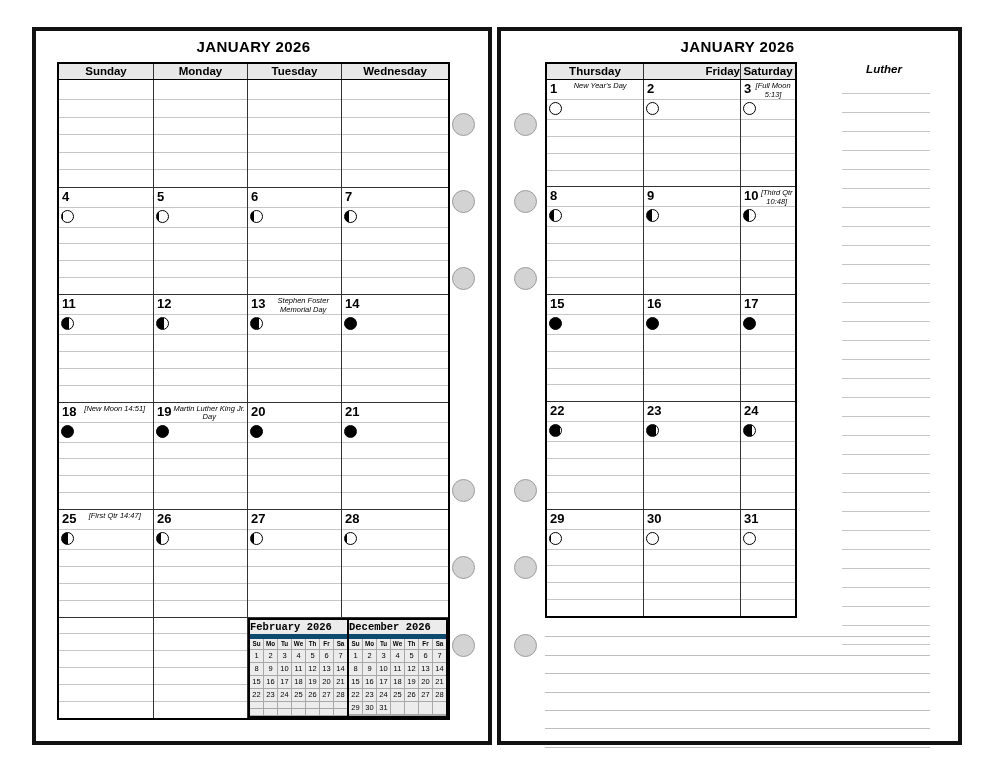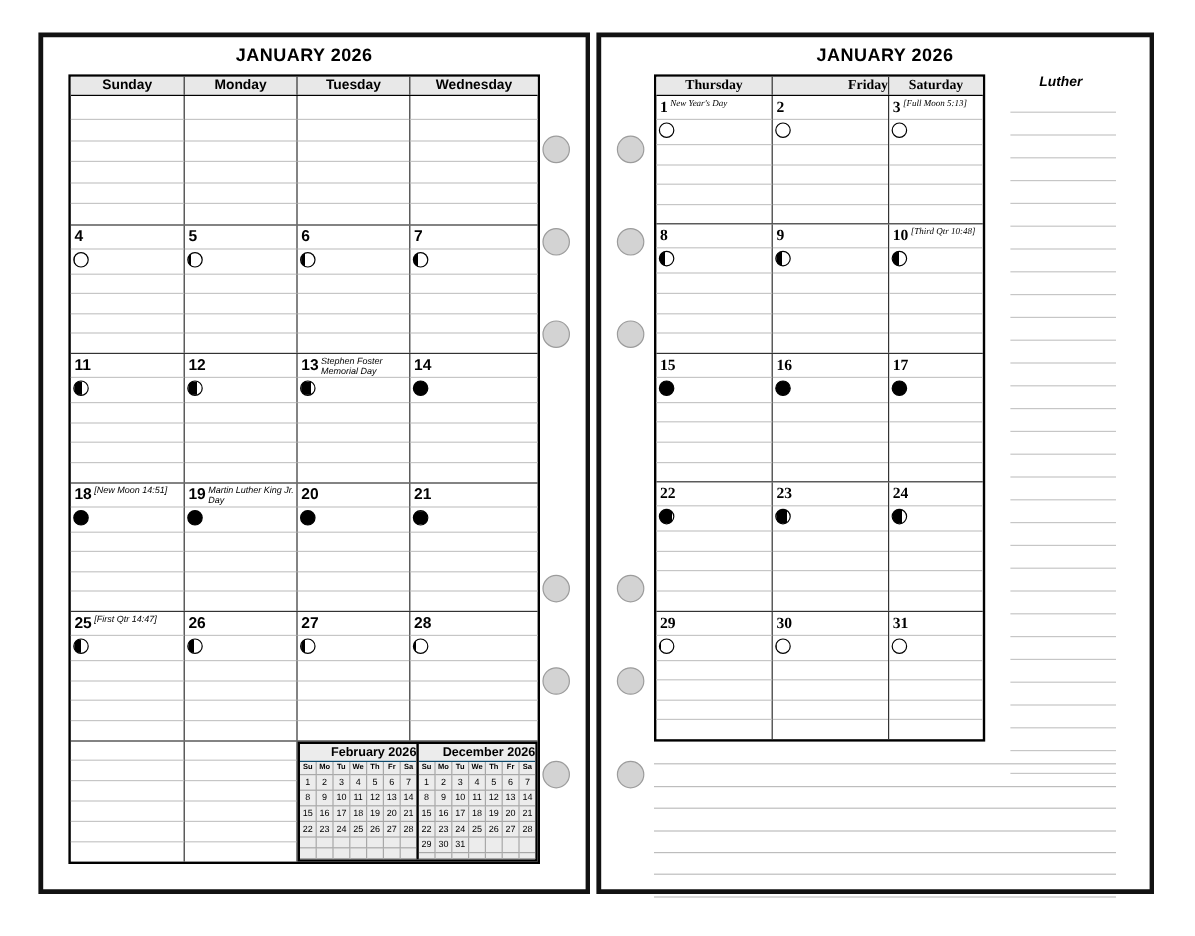--- a/index.html
+++ b/index.html
@@ -14,55 +14,55 @@
 
   .month-title{position:absolute;margin:0;font-size:15px;font-weight:bold;
                letter-spacing:.4px;text-align:center;}
   .title-left{left:25px;top:11px;width:393px;}
   .title-right{left:48px;top:11px;width:385px;}
 
   
   .cal-table{position:absolute;border:2px solid #000;box-sizing:border-box;
              display:flex;flex-direction:column;background:#fff;}
   .table-left{left:25px;top:35px;width:393px;height:658px;}
-  .table-right{left:48px;top:35px;width:276px;height:556px;font-family:Liberation Serif, serif;}
+  .table-right{left:48px;top:35px;width:252px;height:556px;}
 
   .hdr-row{height:15px;display:flex;background:#e8e8e8;border-bottom:1.5px solid #000;flex:0 0 auto;}
   .hdr-cell{font-size:11.5px;font-weight:bold;text-align:center;line-height:15px;
             border-right:1.5px solid #333;box-sizing:border-box;}
   .hdr-cell:last-child{border-right:none;}
 
   .week-block{display:flex;border-bottom:1.5px solid #333;flex:1;}
   .week-block:last-of-type{border-bottom:none;}
   .table-left .week-block{flex:0 0 106.5px;}
   .day-cell{display:flex;flex-direction:column;border-right:1.5px solid #333;box-sizing:border-box;}
   .day-cell:last-child{border-right:none;}
 
   .date-row{height:19px;flex:0 0 19px;display:flex;align-items:flex-start;
             border-bottom:1px solid #c6c6c6;}
   .day-num{font-size:13px;font-weight:bold;line-height:17px;margin-left:3px;}
-  .day-note{flex:1;font-size:7.5px;font-style:italic;text-align:left;
+  .day-note{flex:1;font-size:7.5px;font-style:italic;text-align:center;
             line-height:8.5px;padding:2px 2px 0 2px;}
   .rule-row{flex:1;border-bottom:1px solid #c6c6c6;}
   .rule-row.last{border-bottom:none;}
 
   .moon{width:13px;height:13px;border:1.5px solid #000;border-radius:50%;
         margin:2px 0 0 2px;display:inline-block;box-sizing:border-box;background:#fff;}
 
   
   .bottom-block{flex:1;display:flex;border-bottom:none;}
   .lines-cell{display:flex;flex-direction:column;border-right:1.5px solid #333;box-sizing:border-box;}
   .bb-row{flex:1;border-bottom:1px solid #c6c6c6;}
   .bb-row.last{border-bottom:none;}
   .minical-zone{flex:1;display:flex;border:2px solid #000;box-sizing:border-box;}
 
   .minical{flex:1;display:flex;flex-direction:column;background:#ececec;overflow:hidden;}
   .minical + .minical{border-left:2px solid #000;}
-  .mc-title{flex:0 0 14px;font-size:10.5px;font-weight:bold;text-align:right;
-            line-height:14px;border-bottom:1px solid #0c4a6e;}
+  .mc-title{flex:0 0 14px;font-size:10.5px;font-weight:bold;text-align:left;
+            line-height:14px;border-bottom:5px solid #0c4a6e;font-family:Liberation Mono, monospace;}
   .mc-row{display:flex;flex:1;}
   .mc-row.hdr{flex:0 0 10px;}
   .mc-cell{flex:1;border-right:1px solid #a8a8a8;border-bottom:1px solid #a8a8a8;
            font-size:7.5px;text-align:center;box-sizing:border-box;line-height:12px;}
   .mc-row.hdr .mc-cell{font-size:6.3px;font-weight:bold;line-height:10px;}
   .mc-cell:last-child{border-right:none;}
 
   
   .notes-label{position:absolute;left:341px;top:36px;width:92px;text-align:center;
                font-size:11.5px;font-weight:bold;font-style:italic;}

